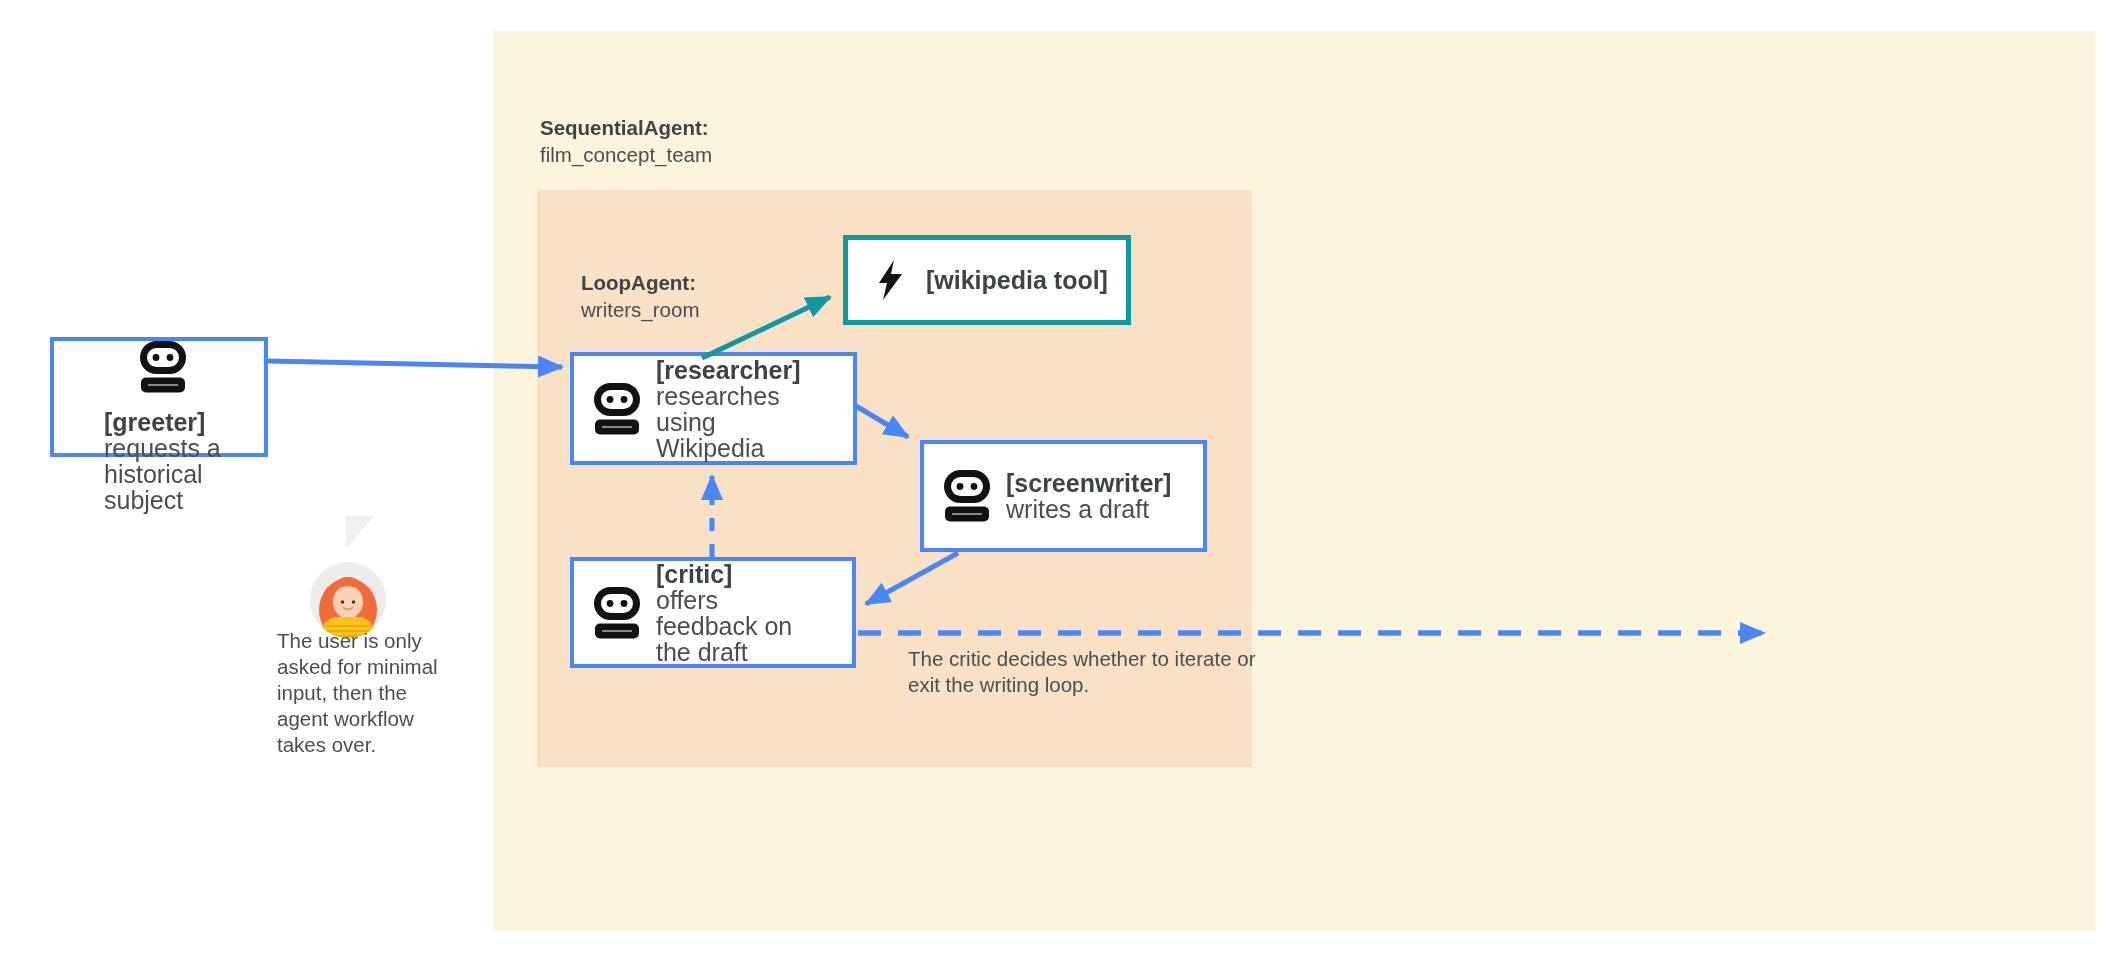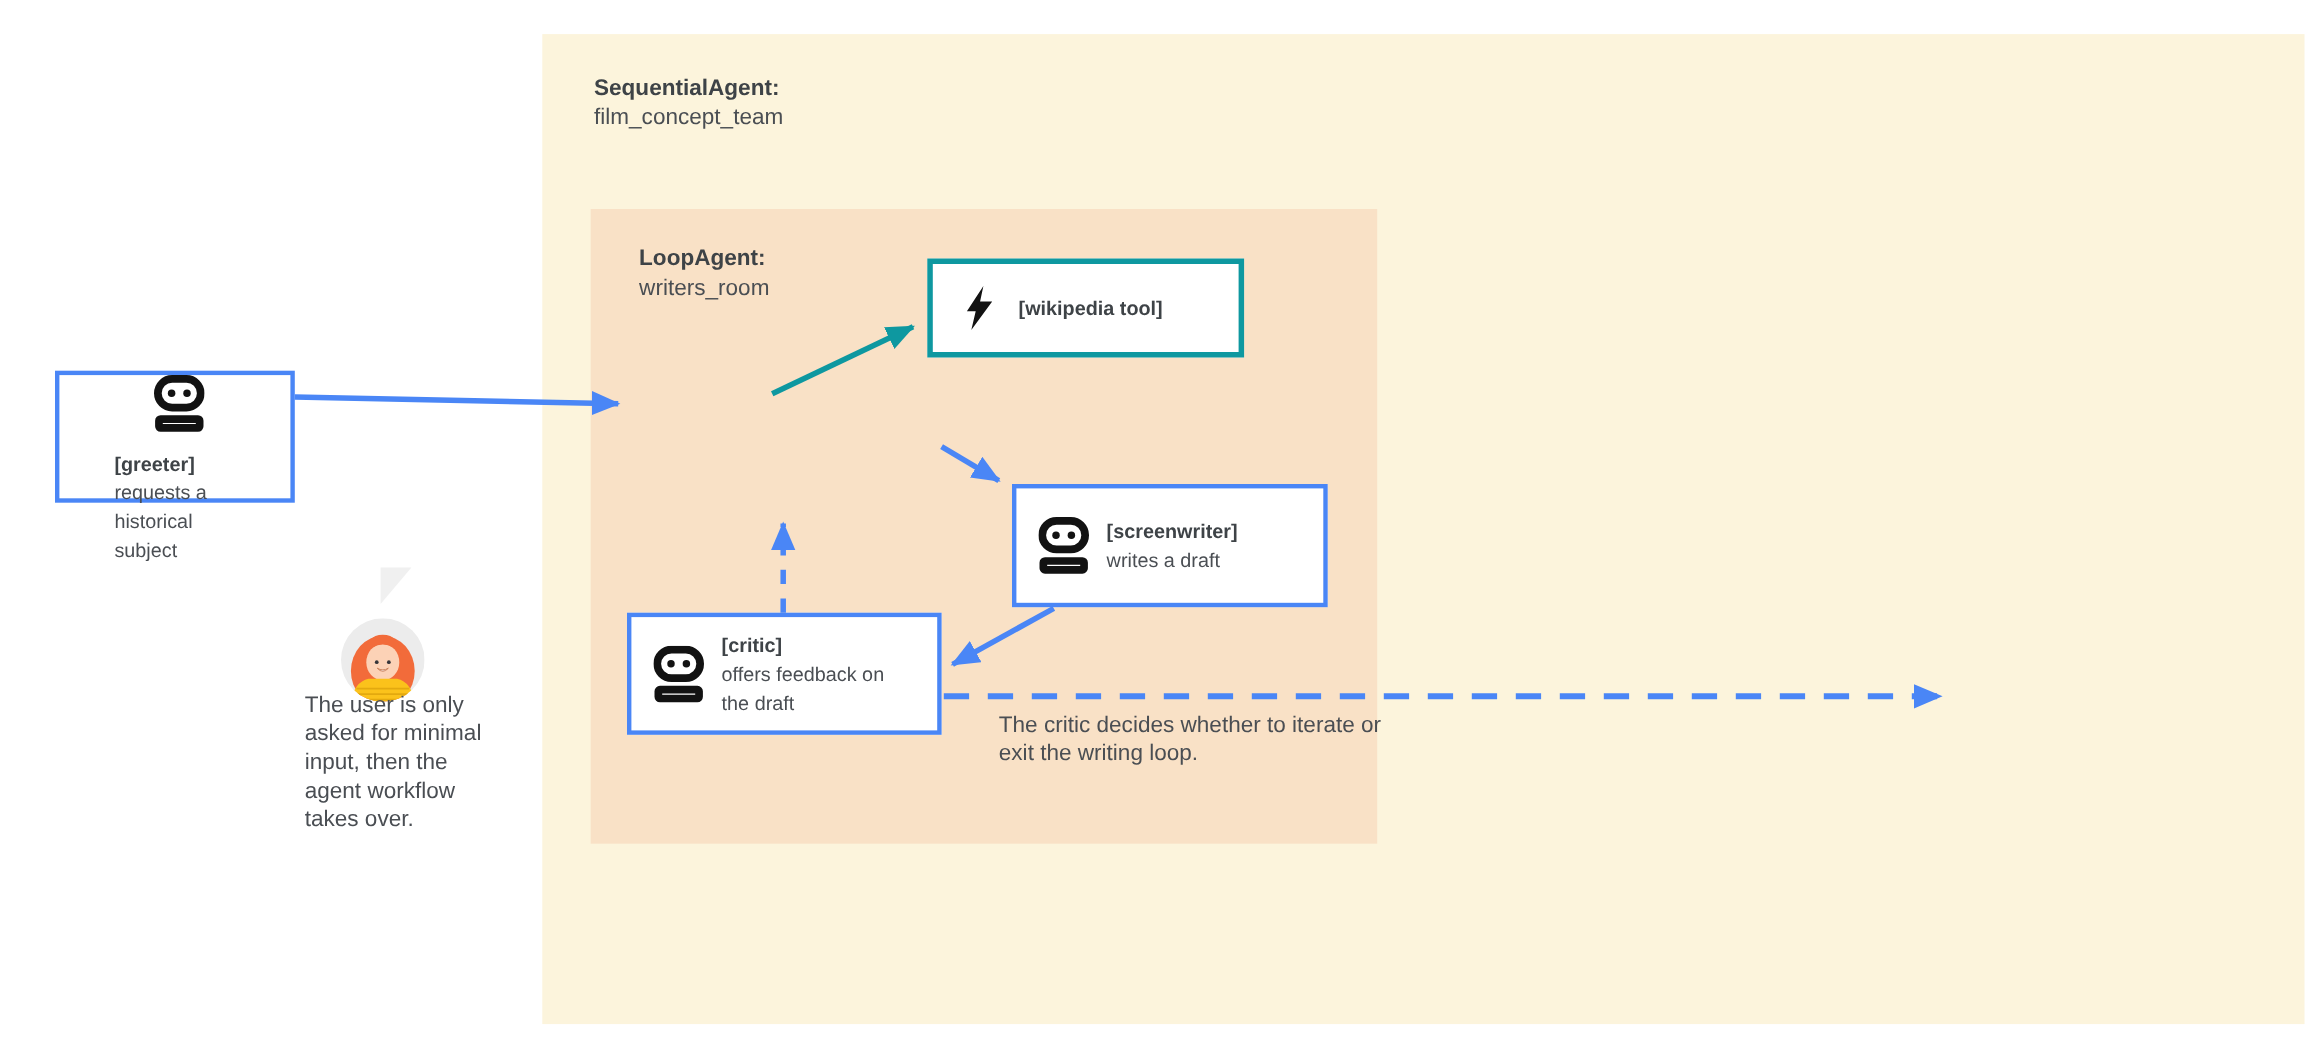--- a/index.html
+++ b/index.html
@@ -4,31 +4,31 @@
 <style>
   html,body { margin:0; padding:0; background:#ffffff; }
   body { font-family:"Liberation Sans", sans-serif; color:#3E4347; }
   .canvas { position:relative; width:2112px; height:960px; background:#ffffff; overflow:hidden; }
 
   
   .outer-panel { position:absolute; left:493px; top:31px; width:1602px; height:900px; background:#FCF4DC; }
   .inner-panel { position:absolute; left:537px; top:190px; width:715px; height:577px; background:#F9E1C6; }
 
   
-  .group-label { position:absolute; font-size:20.5px; line-height:27px; z-index:2; }
+  .group-label { position:absolute; font-size:20.5px; line-height:27px; z-index:2;margin-top:48px; }
   .group-label .g-title { font-weight:bold; color:#3E4347; }
   .group-label .g-name { font-weight:normal; color:#4A4E53; }
   .outer-label { left:540px; top:66px; }
   .inner-label { left:581px; top:221px; }
 
   
   .node { position:absolute; box-sizing:border-box; background:#ffffff;
           border:4px solid #4A86F6; display:flex; align-items:center;
           gap:16px; padding:0 12px 0 20px; z-index:2; }
-  .node-text { font-size:18px; line-height:26px; min-width:0; }
+  .node-text { font-size:25px; line-height:26px; min-width:0; }
   .node-label { font-weight:bold; color:#3E4347; }
   .node-desc { font-weight:normal; color:#4A4E53; }
   .n-greeter      { left:50px;   top:337px; width:218px; height:120px;flex-direction:column; }
   .n-greeter .node-text { width:118px; }
   .n-researcher   { left:570px;  top:352px; width:287px; height:113px; }
   .n-researcher .node-text { width:175px; }
   .n-screenwriter { left:920px;  top:440px; width:287px; height:112px; }
   .n-screenwriter .node-text { width:185px; }
   .n-critic       { left:570px;  top:557px; width:286px; height:111px; }
   .n-critic .node-text { width:165px; }
@@ -89,20 +89,32 @@
       <circle cx="16" cy="16.5" r="3.4" fill="#121212"></circle>
       <circle cx="30" cy="16.5" r="3.4" fill="#121212"></circle>
       <rect x="4.5" y="40" width="37" height="8" rx="1.5" fill="#fff" stroke="#121212" stroke-width="7"></rect>
     </svg>
     <div class="node-text">
       <div class="node-label">[greeter]</div>
       <div class="node-desc">requests a historical subject</div>
     </div>
   </div>
 
+  <div class="node n-researcher">
+    <svg class="icon-robot" width="46" height="52" viewBox="0 0 46 52">
+      <rect x="3.5" y="3.5" width="39" height="26" rx="13" fill="#fff" stroke="#121212" stroke-width="7"></rect>
+      <circle cx="16" cy="16.5" r="3.4" fill="#121212"></circle>
+      <circle cx="30" cy="16.5" r="3.4" fill="#121212"></circle>
+      <rect x="4.5" y="40" width="37" height="8" rx="1.5" fill="#fff" stroke="#121212" stroke-width="7"></rect>
+    </svg>
+    <div class="node-text">
+      <div class="node-label">[researcher]</div>
+      <div class="node-desc">researches using Wikipedia</div>
+    </div>
+  </div>
 
   <div class="node n-critic">
     <svg class="icon-robot" width="46" height="52" viewBox="0 0 46 52">
       <rect x="3.5" y="3.5" width="39" height="26" rx="13" fill="#fff" stroke="#121212" stroke-width="7"></rect>
       <circle cx="16" cy="16.5" r="3.4" fill="#121212"></circle>
       <circle cx="30" cy="16.5" r="3.4" fill="#121212"></circle>
       <rect x="4.5" y="40" width="37" height="8" rx="1.5" fill="#fff" stroke="#121212" stroke-width="7"></rect>
     </svg>
     <div class="node-text">
       <div class="node-label">[critic]</div>

